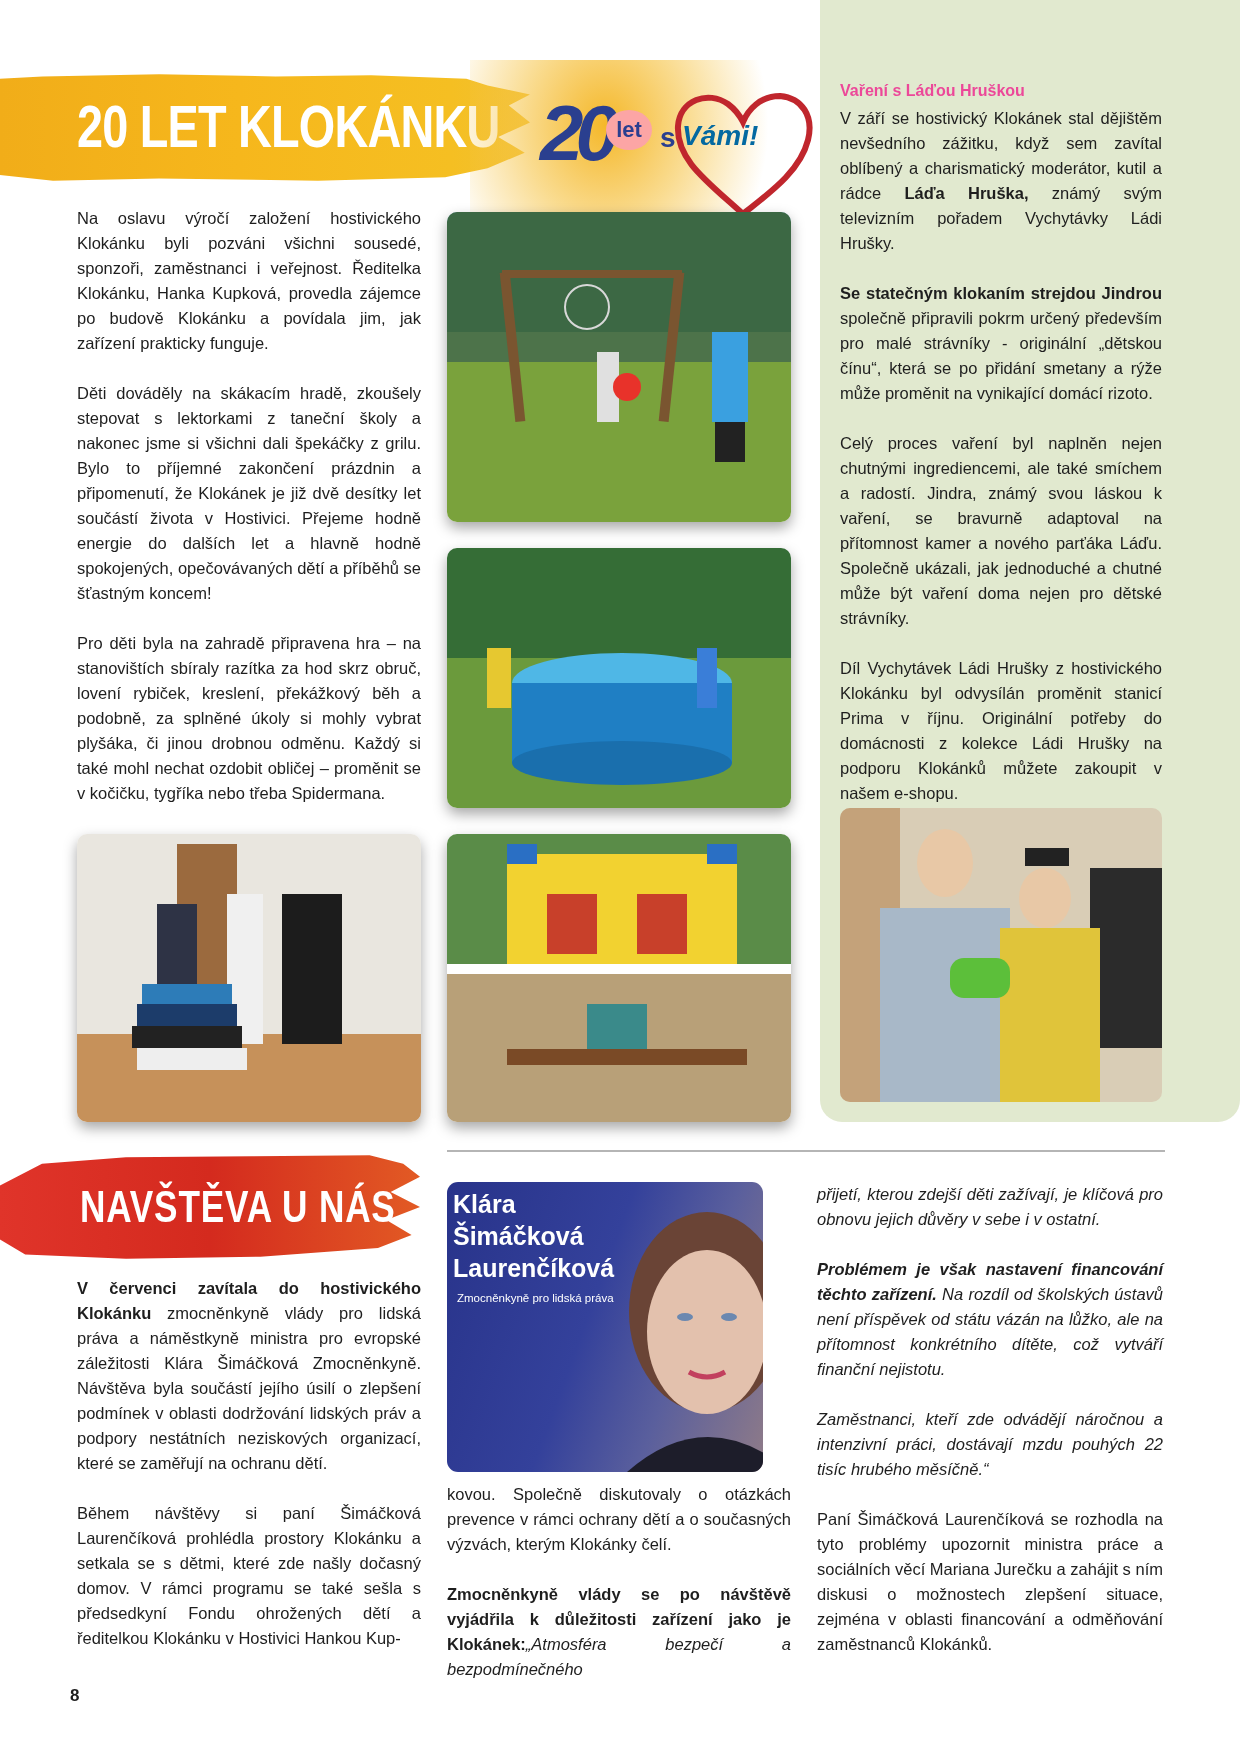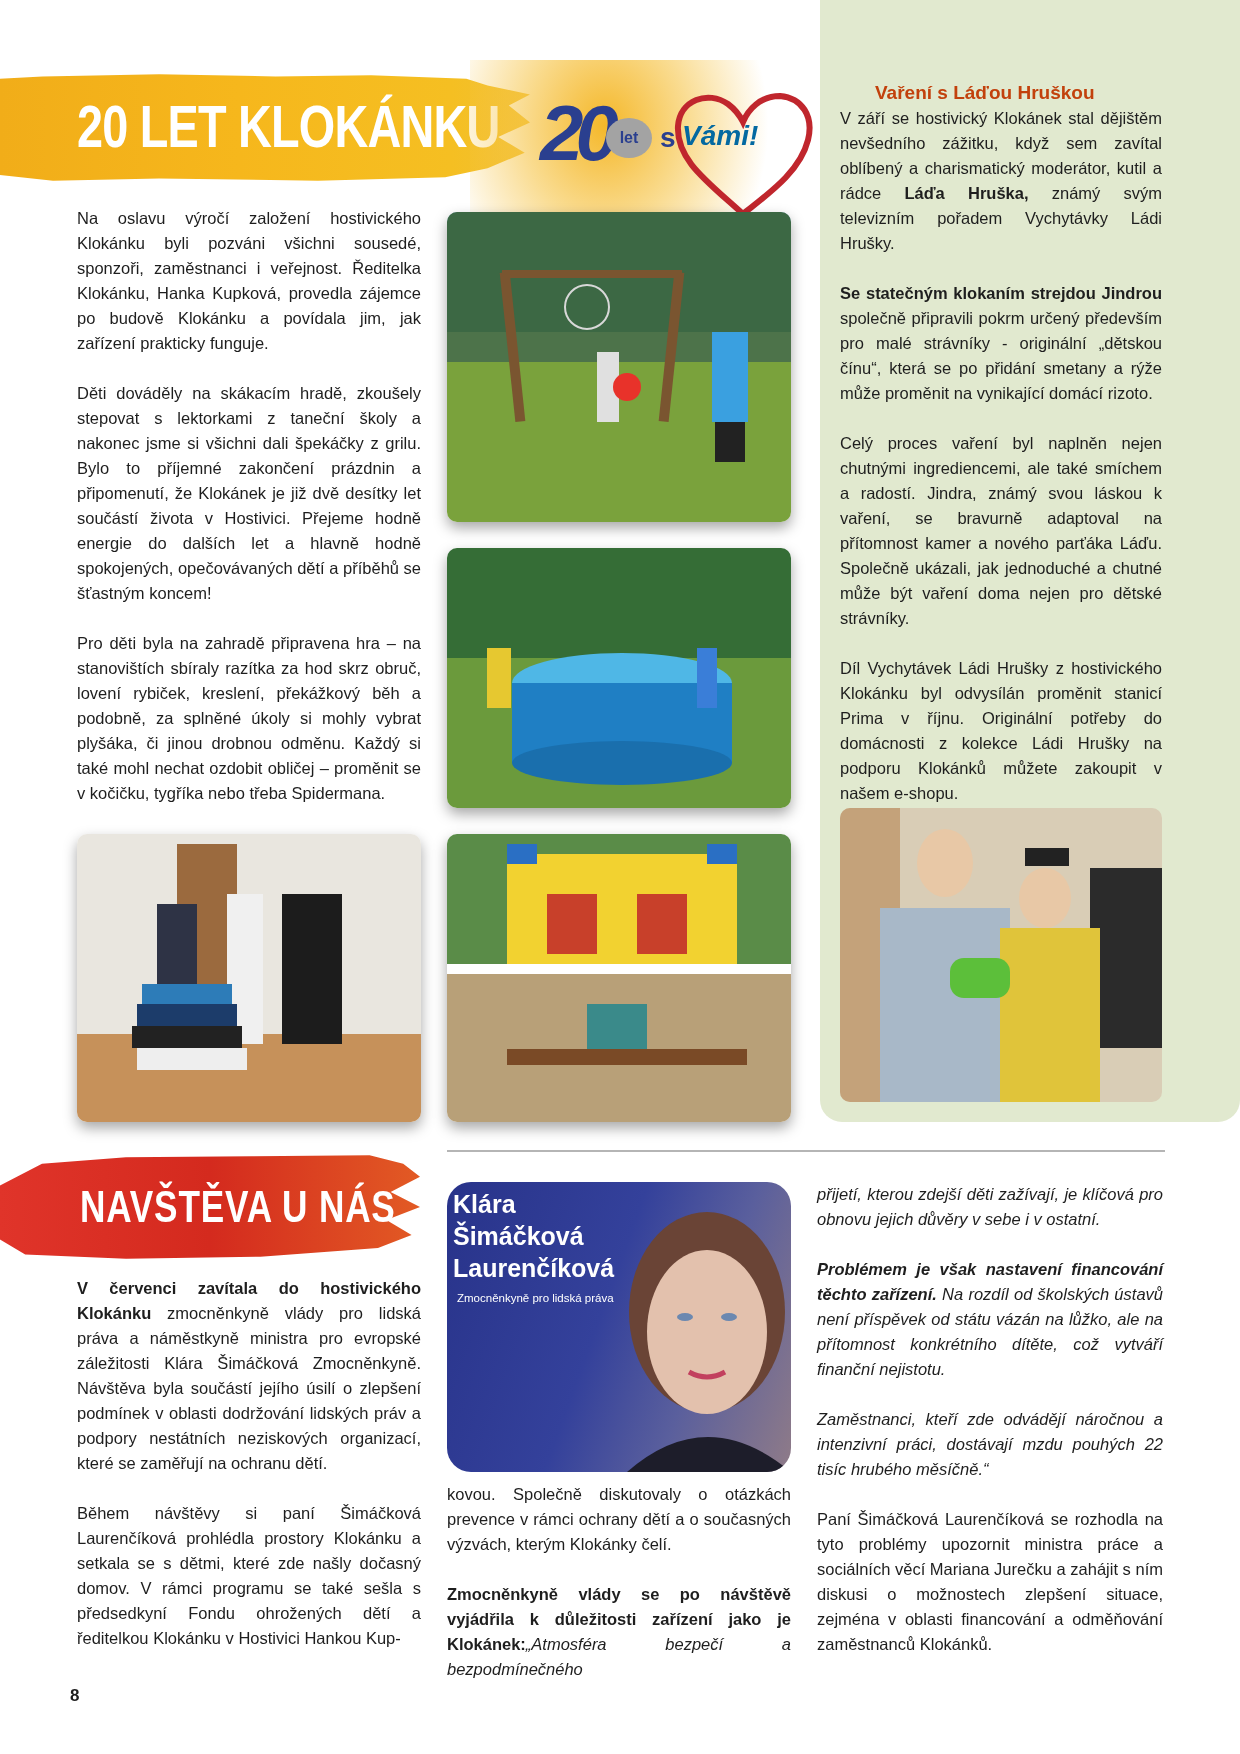--- a/index.html
+++ b/index.html
@@ -17,41 +17,41 @@
     background:linear-gradient(90deg,#f1ad19 0%,#f6b71c 45%,#f5bf22 85%,#f1c233 100%);
     clip-path:polygon(0% 6%,8% 4%,30% 2%,52% 4%,70% 3%,88% 6%,92% 12%,100% 20%,96% 30%,100% 45%,94% 58%,99% 72%,92% 86%,84% 94%,60% 97%,30% 95%,10% 97%,0% 92%); }
   .title-yellow { left:77px; top:92px; font-family:"Liberation Sans",sans-serif; font-weight:700;
     font-size:60px; letter-spacing:-1px; color:#ffffff; transform:scaleX(0.78); transform-origin:left center; white-space:nowrap; }
 
   .glow { left:470px; top:60px; width:300px; height:260px;
     background:radial-gradient(ellipse at 45% 25%, rgba(244,180,30,0.95) 0%, rgba(246,196,70,0.6) 35%, rgba(255,255,255,0) 70%); }
 
   .logo20 { left:540px; top:88px; width:260px; height:110px; }
   .logo-num { position:absolute; left:0; top:0; font-size:78px; font-weight:700; font-style:italic; color:#2a3f8f; letter-spacing:-8px; }
-  .logo-let { position:absolute; left:66px; top:30px; background:#a3a3a3; color:#2a3f8f; border-radius:50%; width:46px; height:40px;
-    font-size:16px; font-weight:700; text-align:center; line-height:40px; }
+  .logo-let { position:absolute; left:66px; top:22px; background:#fca5a5; color:#2a3f8f; border-radius:50%; width:46px; height:40px;
+    font-size:22px; font-weight:700; text-align:center; line-height:40px; }
   .logo-s { position:absolute; left:120px; top:34px; font-size:28px; font-weight:700; color:#2a3f8f; }
   .logo-vami { position:absolute; left:142px; top:32px; font-size:28px; font-weight:700; font-style:italic; color:#0369a1; }
   .logo-heart { position:absolute; left:128px; top:-6px; width:150px; height:140px; }
 
   
   .green-panel { left:820px; top:0; width:420px; height:1122px; background:#e1e9cf; border-bottom-left-radius:22px; border-bottom-right-radius:22px; }
-  .green-title { left:840px; top:82px; font-size:19px; font-weight:700; color:#c2410c;margin-left:35px; }
+  .green-title { left:840px; top:82px; font-size:16px; font-weight:700; color:#ec4899; }
 
   .photo { border-radius:10px; box-shadow:0 6px 14px rgba(0,0,0,0.35); overflow:hidden; }
   .photo svg { width:100%; height:100%; display:block; }
 
   .divider { left:447px; top:1150px; width:718px; height:2px; background:#b5b5b5; }
 
   .brush-red { left:0; top:1153px; width:420px; height:108px;
     background:linear-gradient(90deg,#e0342a 0%,#d42a1e 50%,#e25a24 100%);
     clip-path:polygon(0% 30%,10% 10%,30% 4%,60% 3%,88% 2%,96% 10%,100% 22%,93% 36%,100% 50%,92% 62%,98% 76%,90% 88%,62% 96%,30% 98%,6% 94%,0% 80%); }
   .title-red { left:80px; top:1182px; font-weight:700; font-size:44px; color:#ffffff; transform:scaleX(0.8); transform-origin:left center; white-space:nowrap; letter-spacing:1px; }
 
-  .portrait { left:447px; top:1182px; width:344px; height:290px; border-radius:24px; overflow:hidden;
+  .portrait { left:447px; top:1182px; width:316px; height:290px; border-radius:11px; overflow:hidden;
     background:linear-gradient(110deg,#28338a 0%,#34419b 45%,#5a5f9d 70%,#8f7b88 100%); }
   .portrait-name { position:absolute; left:6px; top:6px; color:#fff; font-weight:700; font-size:25px; line-height:32px; }
   .portrait-sub { position:absolute; left:10px; top:110px; color:#fff; font-size:11.5px; }
 
   .page-num { left:70px; top:1686px; font-size:17px; font-weight:700; }
 </style>
 </head>
 <body>
 
 <div class="abs brush-yellow"></div>

